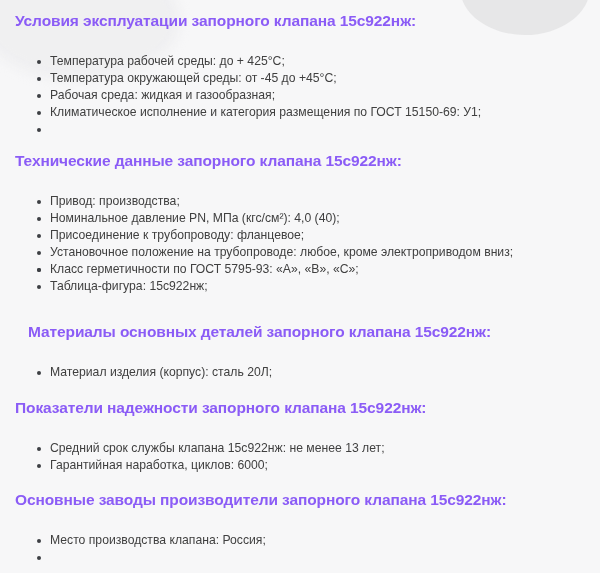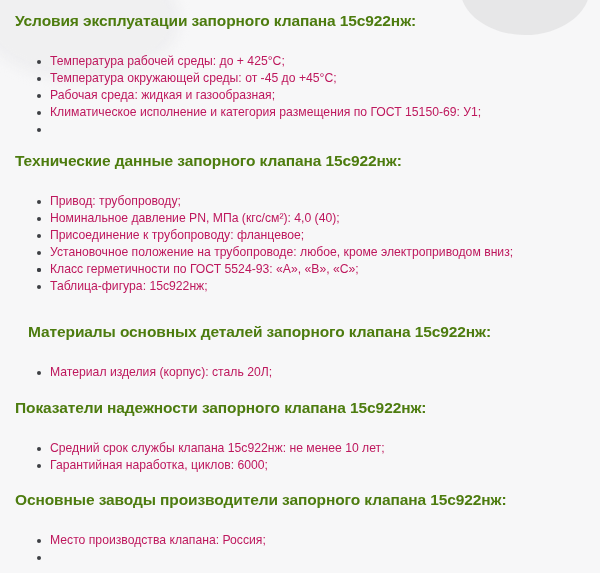--- a/index.html
+++ b/index.html
@@ -32,35 +32,35 @@
     height: 95px;
     border-radius: 50%;
     background: rgba(228,228,230,0.9);
   }
   .content {
     position: relative;
     padding: 0 0 0 15px;
   }
   .section-title {
     margin: 0;
-    color: #4d7c0f;
+    color: #8b5cf6;
     font-size: 15.5px;
     font-weight: bold;
     letter-spacing: -0.1px;
     line-height: 20px;
   }
   .items {
     list-style: none;
     margin: 0;
     padding: 0 0 0 22px;
   }
   .item {
     position: relative;
     padding-left: 13px;
-    color: #be185d;
+    color: #404040;
     font-size: 12.2px;
     line-height: 17px;
     white-space: nowrap;
   }
   .bullet {
     position: absolute;
     left: 0;
     top: 7px;
     width: 4px;
     height: 4px;
@@ -90,37 +90,37 @@
   <ul id="list0" class="items">
     <li class="item"><span class="bullet"></span><span>Температура рабочей среды: до + 425°С;</span></li>
     <li class="item"><span class="bullet"></span><span>Температура окружающей среды: от -45 до +45°С;</span></li>
     <li class="item"><span class="bullet"></span><span>Рабочая среда: жидкая и газообразная;</span></li>
     <li class="item"><span class="bullet"></span><span>Климатическое исполнение и категория размещения по ГОСТ 15150-69:  У1;</span></li>
     <li class="item"><span class="bullet"></span></li>
   </ul>
 
   <h2 id="sec1" class="section-title">Технические данные запорного клапана 15с922нж:</h2>
   <ul id="list1" class="items">
-    <li class="item"><span class="bullet"></span><span>Привод: трубопроводу;</span></li>
+    <li class="item"><span class="bullet"></span><span>Привод: производства;</span></li>
     <li class="item"><span class="bullet"></span><span>Номинальное давление PN, МПа (кгс/см²): 4,0 (40);</span></li>
     <li class="item"><span class="bullet"></span><span>Присоединение к трубопроводу: фланцевое;</span></li>
     <li class="item"><span class="bullet"></span><span>Установочное положение на трубопроводе: любое, кроме электроприводом вниз;</span></li>
     <li class="item"><span class="bullet"></span></li>
-    <li class="item"><span class="bullet"></span><span>Класс герметичности по ГОСТ 5524-93:  «А», «В», «С»;</span></li>
+    <li class="item"><span class="bullet"></span><span>Класс герметичности по ГОСТ 5795-93:  «А», «В», «С»;</span></li>
     <li class="item"><span class="bullet"></span><span>Таблица-фигура: 15с922нж;</span></li>
   </ul>
 
   <h2 id="sec2" class="section-title">Материалы основных деталей запорного клапана 15с922нж:</h2>
   <ul id="list2" class="items">
     <li class="item"><span class="bullet"></span><span>Материал изделия (корпус): сталь 20Л;</span></li>
   </ul>
 
   <h2 id="sec3" class="section-title">Показатели надежности запорного клапана 15с922нж:</h2>
   <ul id="list3" class="items">
-    <li class="item"><span class="bullet"></span><span>Средний срок службы клапана 15с922нж: не менее 10 лет;</span></li>
+    <li class="item"><span class="bullet"></span><span>Средний срок службы клапана 15с922нж: не менее 13 лет;</span></li>
     <li class="item"><span class="bullet"></span><span>Гарантийная наработка, циклов: 6000;</span></li>
   </ul>
 
   <h2 id="sec4" class="section-title">Основные заводы производители запорного клапана 15с922нж:</h2>
   <ul id="list4" class="items">
     <li class="item"><span class="bullet"></span><span>Место производства клапана: Россия;</span></li>
     <li class="item"><span class="bullet"></span></li>
   </ul>
 
 </div>

